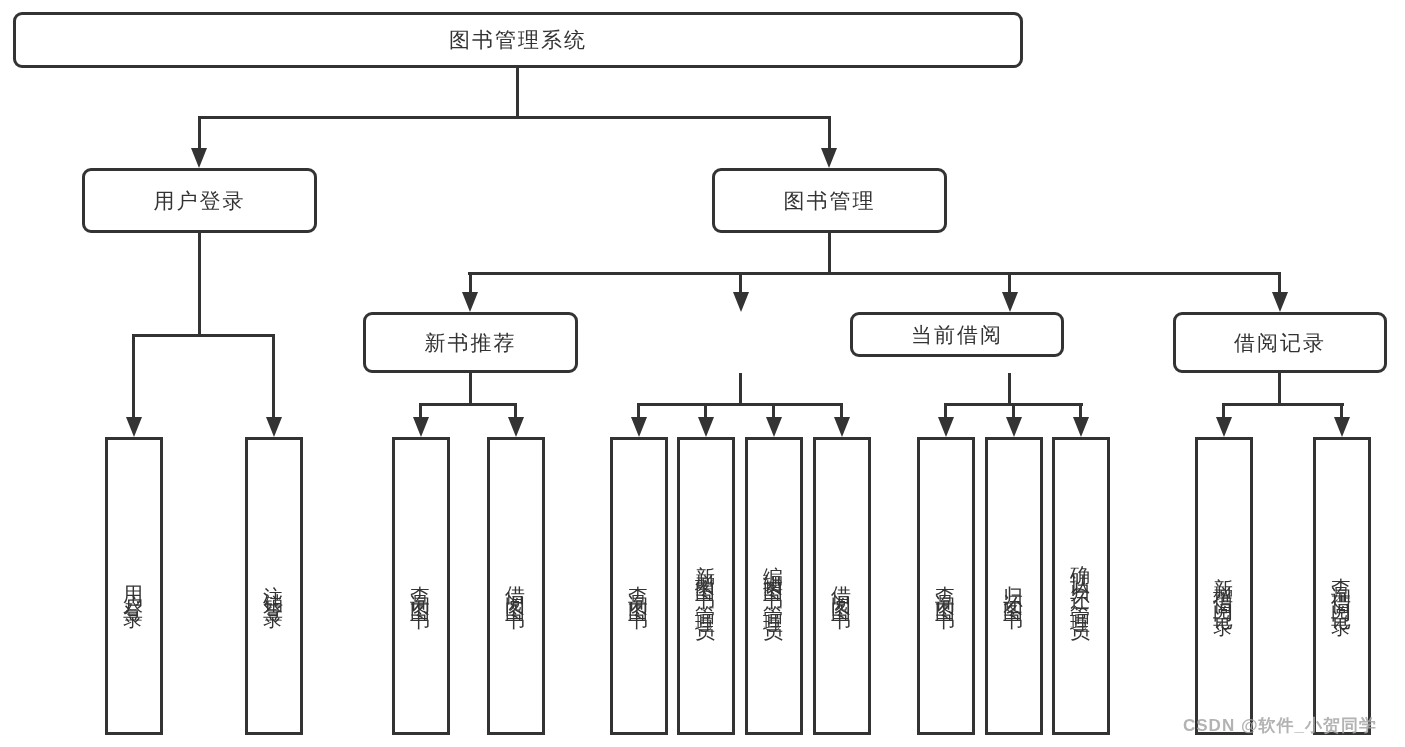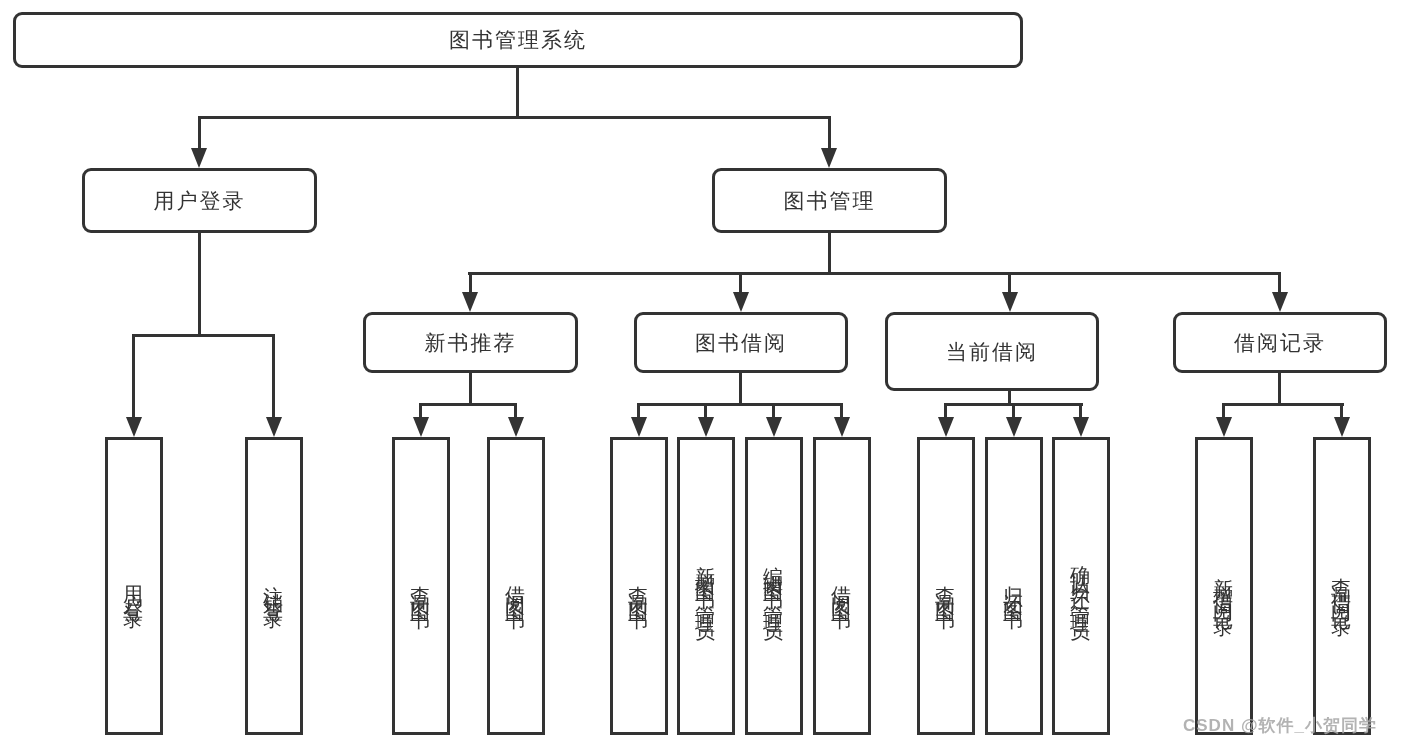--- a/index.html
+++ b/index.html
@@ -92,22 +92,21 @@
   <div class="arr" style="left:1216px;top:417px"></div>
   <div class="ln vl" style="left:1340px;top:403px;height:16px"></div>
   <div class="arr" style="left:1334px;top:417px"></div>
 
   <div class="box hbox" style="left:13px;top:12px;width:1010px;height:56px">图书管理系统</div>
 
   <div class="box hbox" style="left:82px;top:168px;width:235px;height:65px">用户登录</div>
   <div class="box hbox" style="left:712px;top:168px;width:235px;height:65px">图书管理</div>
 
   <div class="box hbox" style="left:363px;top:312px;width:215px;height:61px">新书推荐</div>
-  <div class="box hbox" style="left:634px;top:312px;width:214px;height:61px">图书借阅</div>
-  <div class="box hbox" style="left:885px;top:312px;width:214px;height:79px">当前借阅</div>
+  <div class="box hbox" style="left:850px;top:312px;width:214px;height:45px">当前借阅</div>
   <div class="box hbox" style="left:1173px;top:312px;width:214px;height:61px">借阅记录</div>
 
   <div class="box vbox" style="left:105px;top:437px;width:58px;height:298px">用户登录</div>
   <div class="box vbox" style="left:245px;top:437px;width:58px;height:298px">注销登录</div>
 
   <div class="box vbox" style="left:392px;top:437px;width:58px;height:298px">查询图书</div>
   <div class="box vbox" style="left:487px;top:437px;width:58px;height:298px">借阅图书</div>
 
   <div class="box vbox" style="left:610px;top:437px;width:58px;height:298px">查询图书</div>
   <div class="box vbox" style="left:677px;top:437px;width:58px;height:298px">新增图书（管理员）</div>

